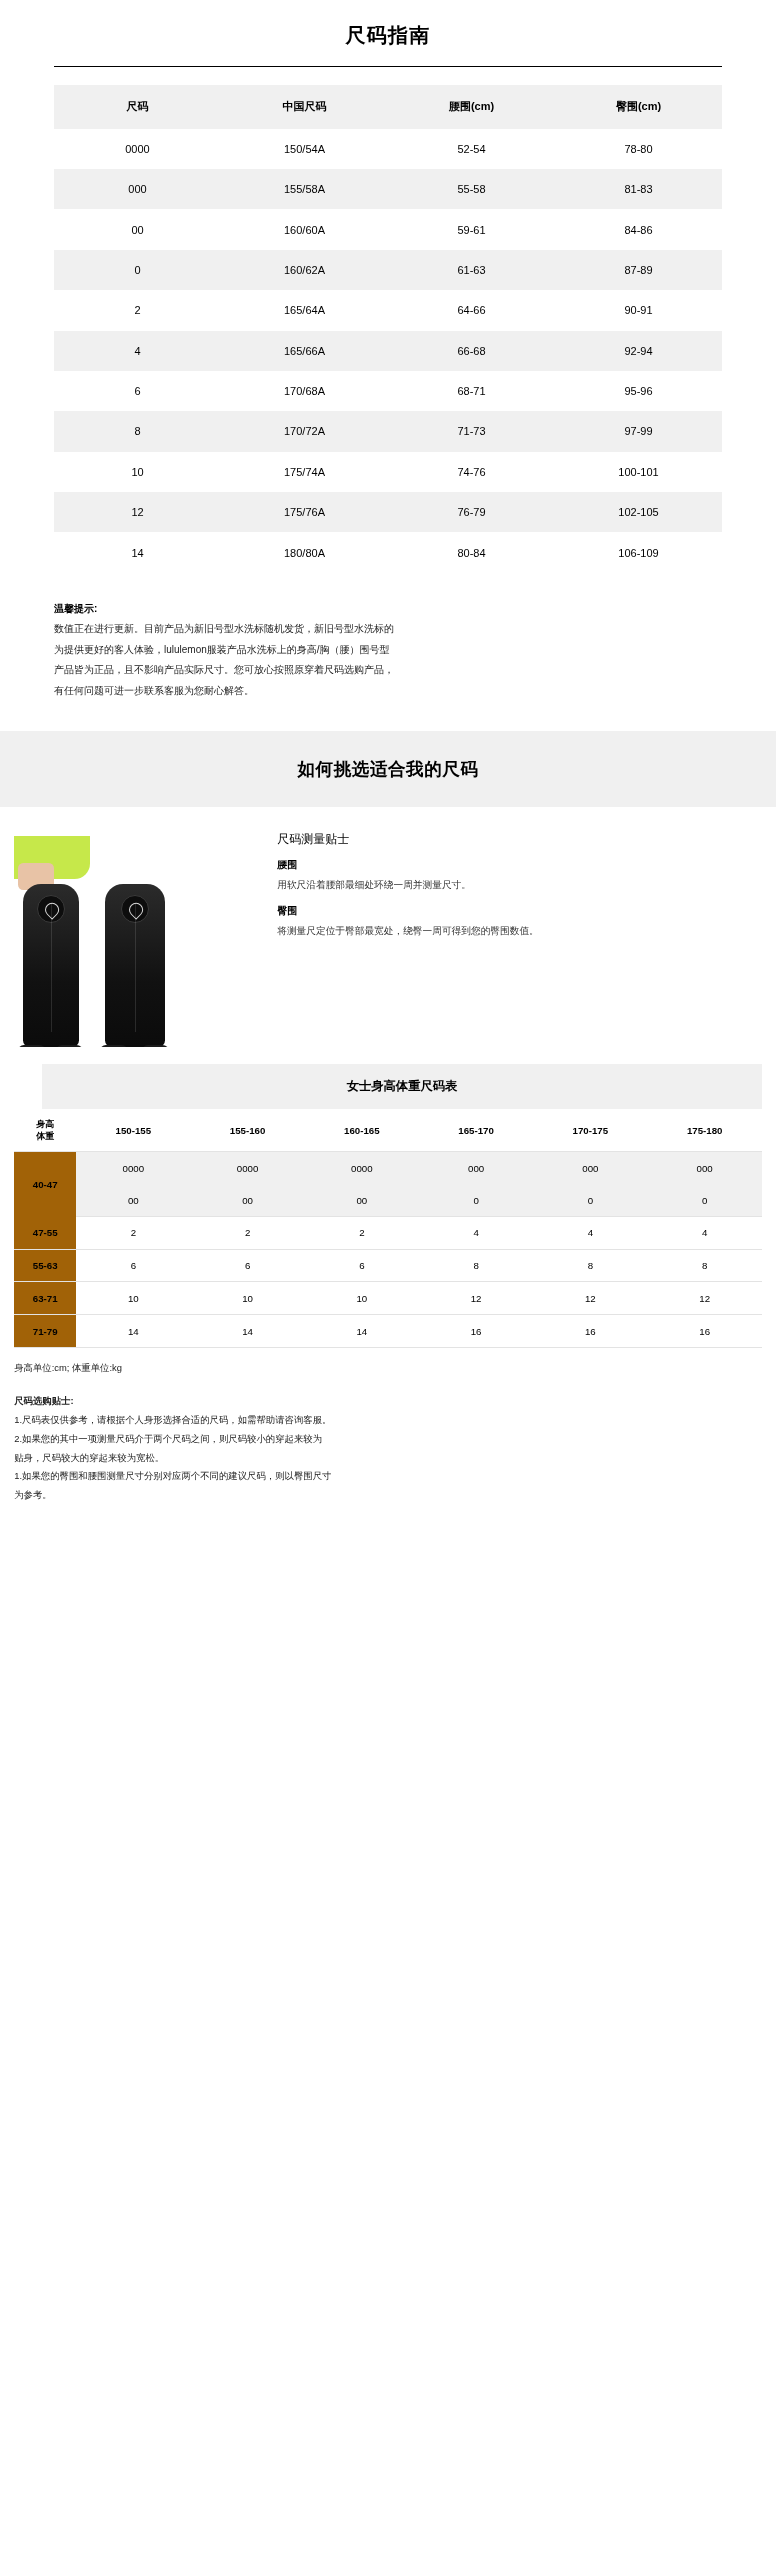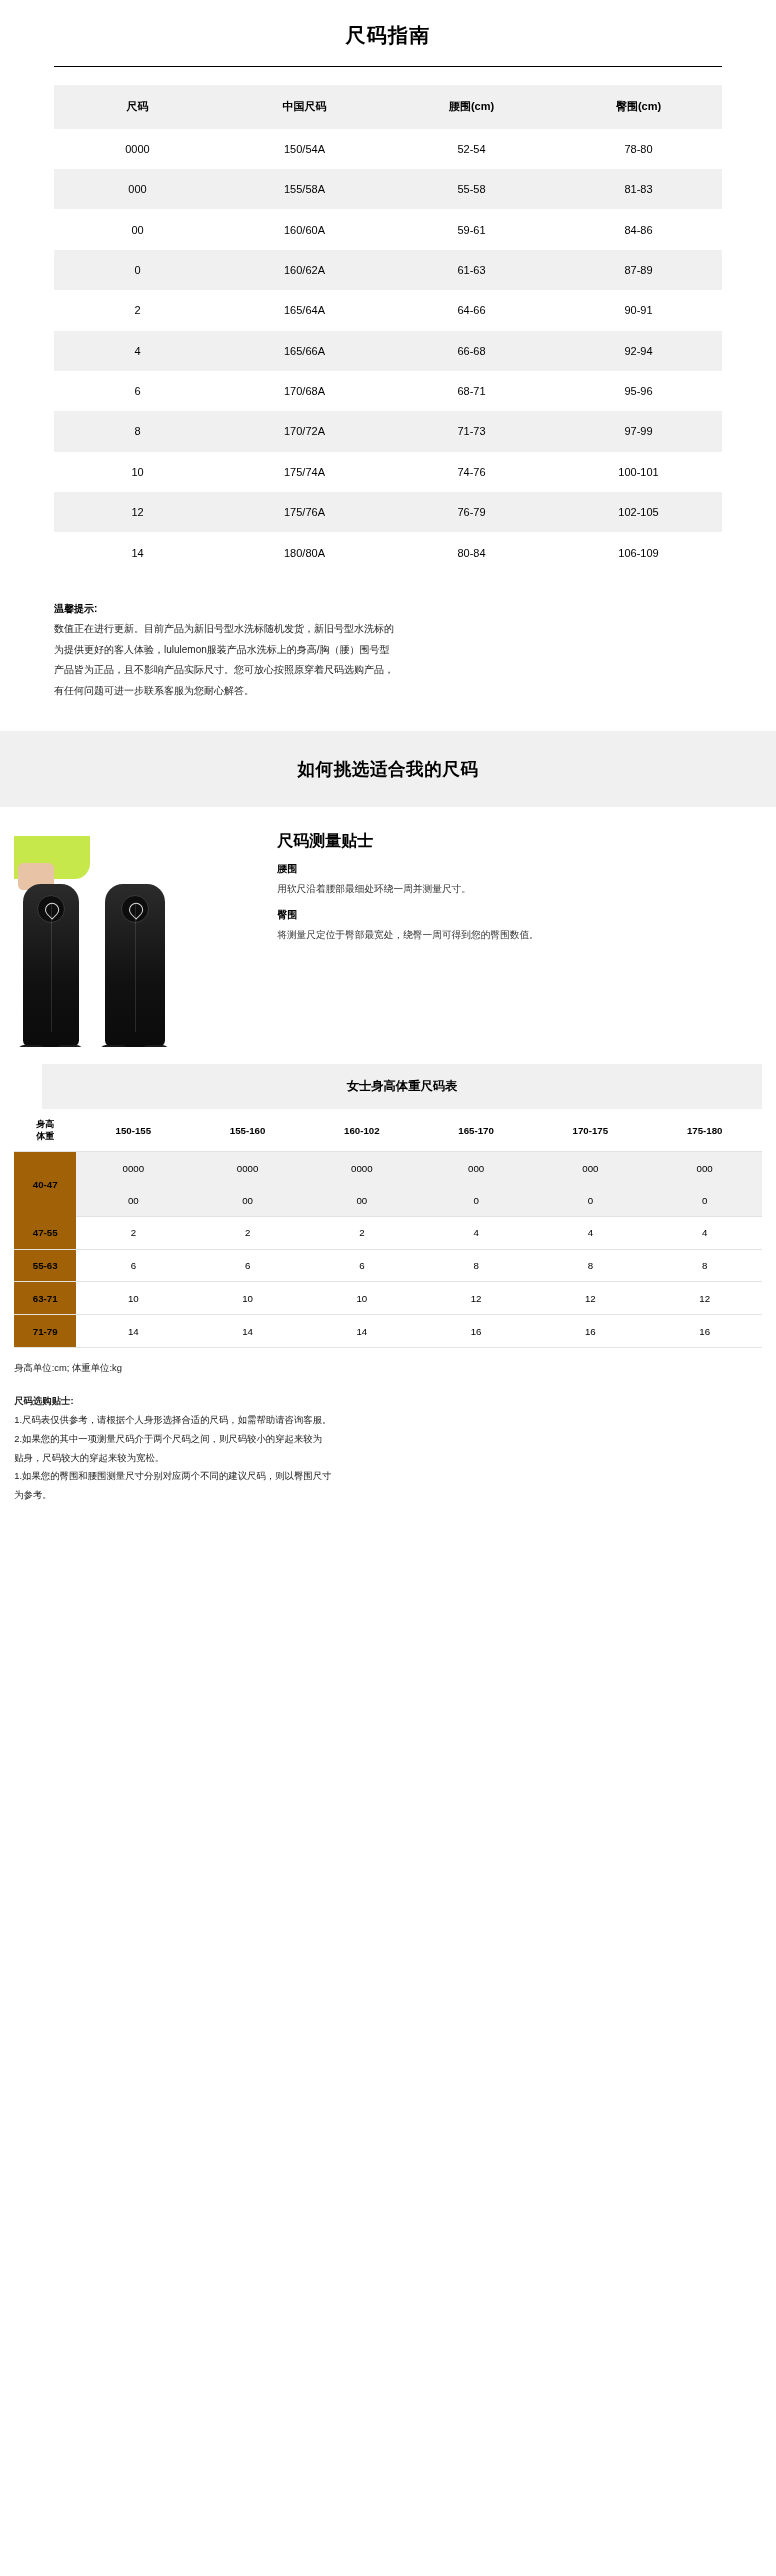--- a/index.html
+++ b/index.html
@@ -179,22 +179,22 @@
     background: #e8c3a6;
     border-radius: 5.2px;
   }
 
   .tips-text {
     flex: 1 1 auto;
     padding: 3.9px 26px 0 17px;
   }
   .tips-text h3 {
     margin: 0 0 10.4px 0;
-    font-size: 16px;
-    font-weight: bold;
+    font-size: 12px;
+    font-weight: normal;
   }
   .tips-text h4 {
     margin: 10.4px 0 3.9px 0;
     font-size: 10px;
     font-weight: bold;
   }
   .tips-text p {
     margin: 0;
     font-size: 9.7px;
     line-height: 1.85;
@@ -400,21 +400,21 @@
     <div class="hw-title">女士身高体重尺码表</div>
     <table class="hw-table">
       <thead>
         <tr>
           <th class="corner">
             <div>身高</div>
             <div>体重</div>
           </th>
           <th>150-155</th>
           <th>155-160</th>
-          <th>160-102</th>
+          <th>160-165</th>
           <th>165-170</th>
           <th>170-175</th>
           <th>175-180</th>
         </tr>
       </thead>
       <tbody>
         <tr class="shaded sub">
           <td class="rowhead" rowspan="2">40-47</td>
           <td>0000</td>
           <td>0000</td>

